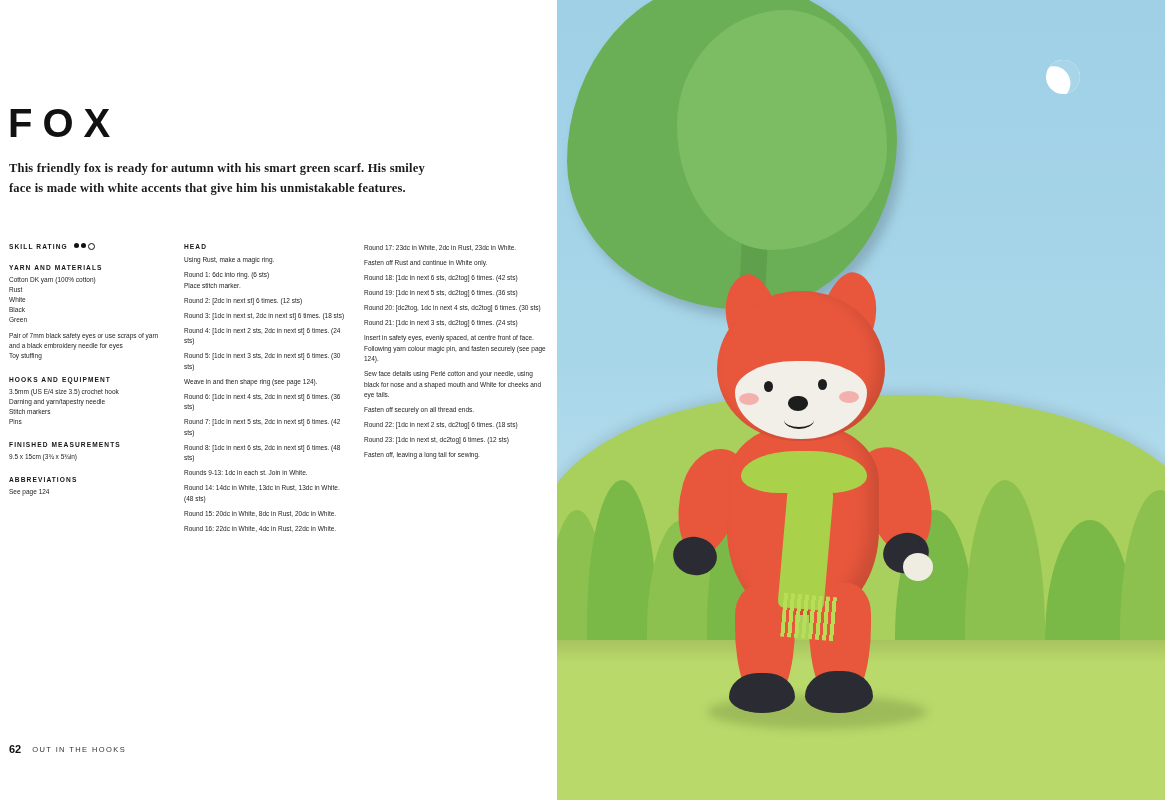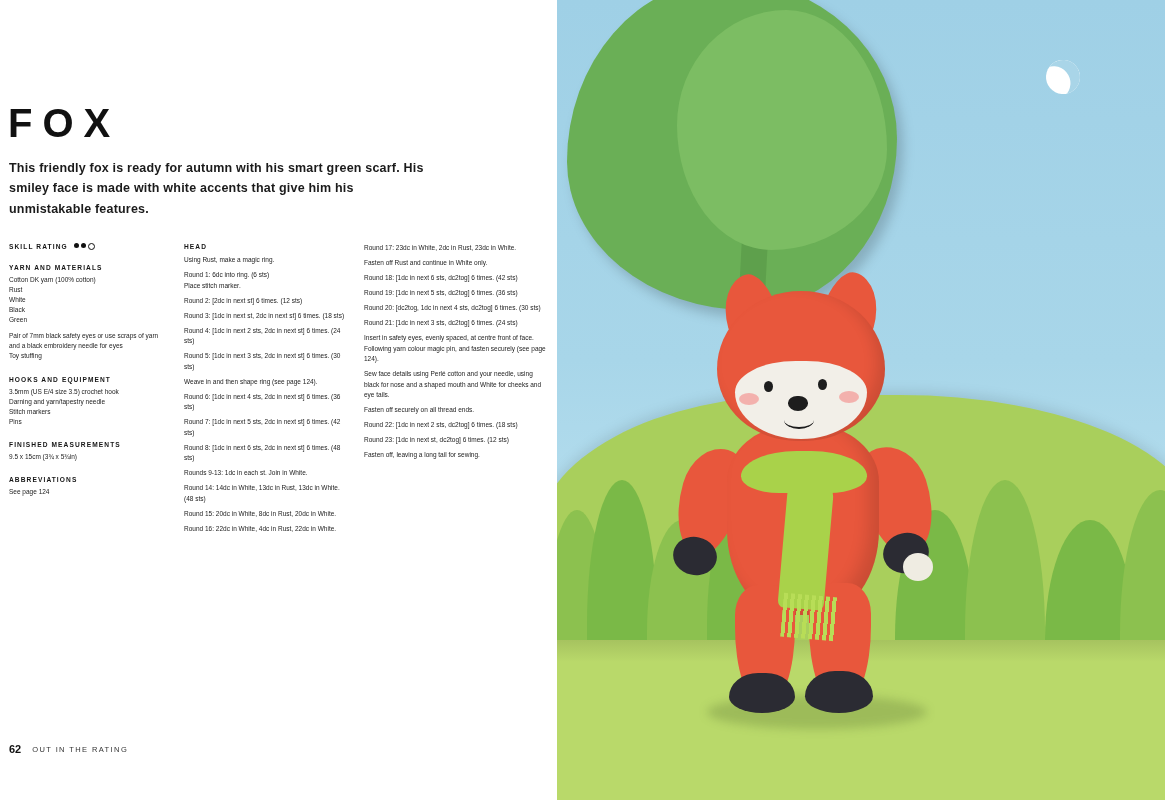--- a/index.html
+++ b/index.html
@@ -46,20 +46,21 @@
   .intro {
     position: absolute;
     left: 9px;
     top: 158px;
     width: 420px;
     font-size: 12.5px;
     font-weight: bold;
     line-height: 1.62;
     color: #1b1b1b;
     letter-spacing: 0.2px;
+    font-family: Liberation Serif, serif;
   }
 
   .columns {
     position: absolute;
     left: 9px;
     top: 243px;
     width: 540px;
     height: 480px;
     display: flex;
     gap: 0;
@@ -409,21 +410,21 @@
           <p>Fasten off securely on all thread ends.</p>
           <p>Round 22: [1dc in next 2 sts, dc2tog] 6 times. (18 sts)</p>
           <p>Round 23: [1dc in next st, dc2tog] 6 times. (12 sts)</p>
           <p>Fasten off, leaving a long tail for sewing.</p>
         </div>
       </div>
     </div>
 
     <div class="folio">
       <span class="num">62</span>
-      <span>OUT IN THE RATING</span>
+      <span>OUT IN THE HOOKS</span>
     </div>
   </div>
 
   <div class="photo-page">
     <div class="sky"></div>
     <div class="moon"></div>
     <div class="tree"></div>
     <div class="trunk"></div>
     <div class="tree2"></div>
 

